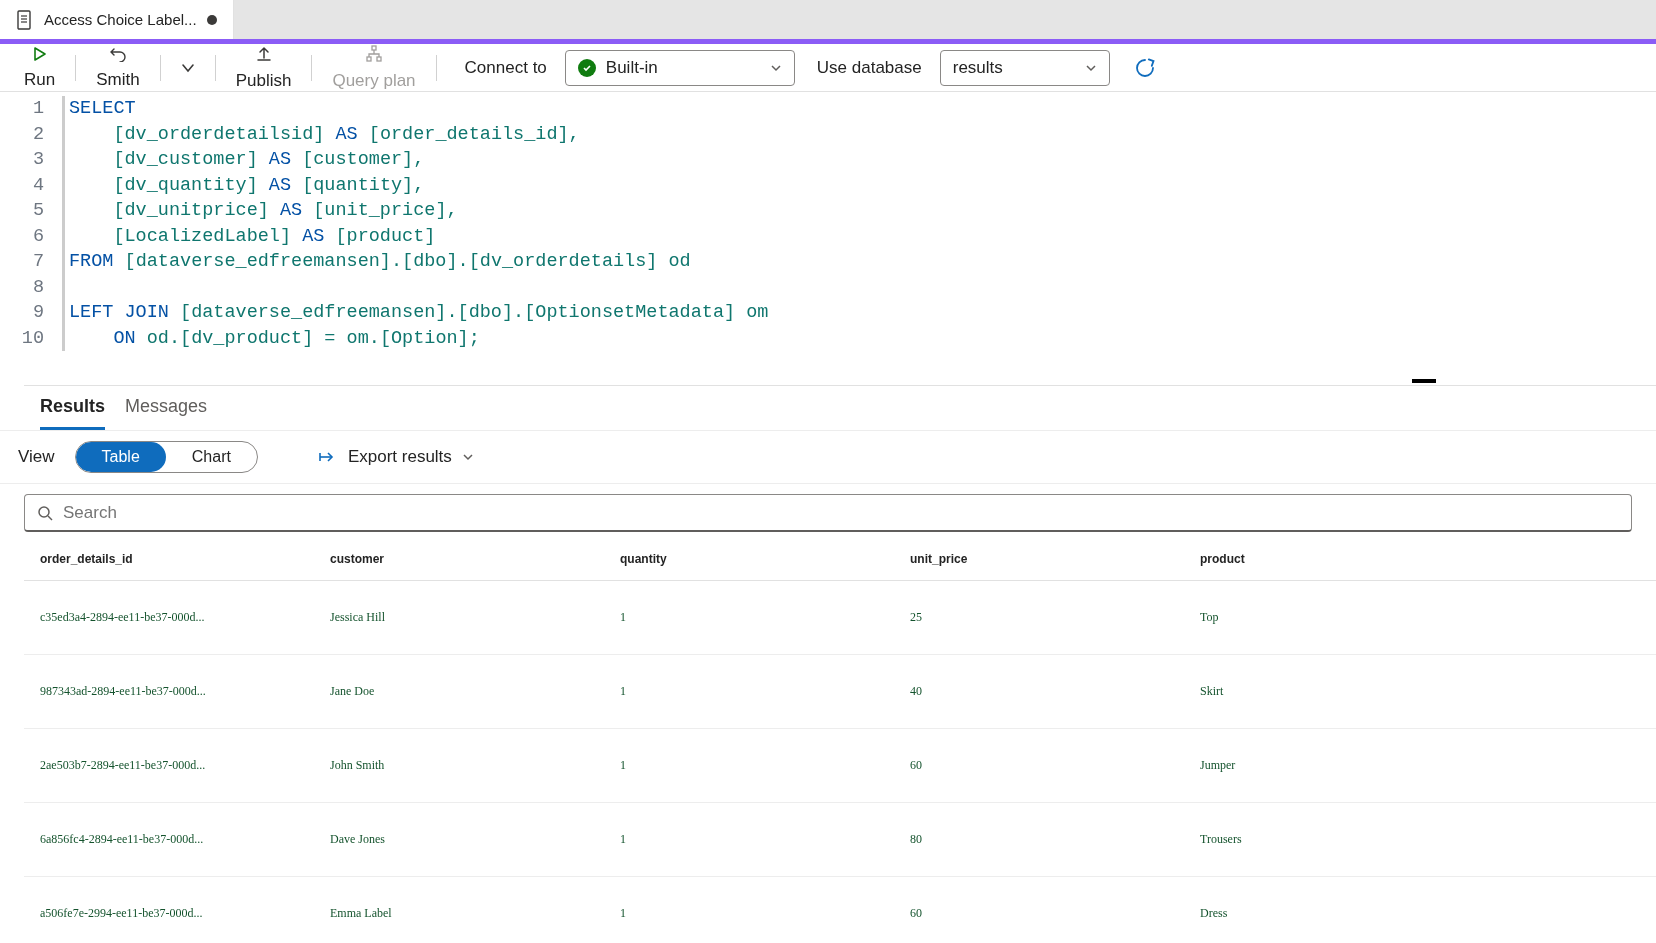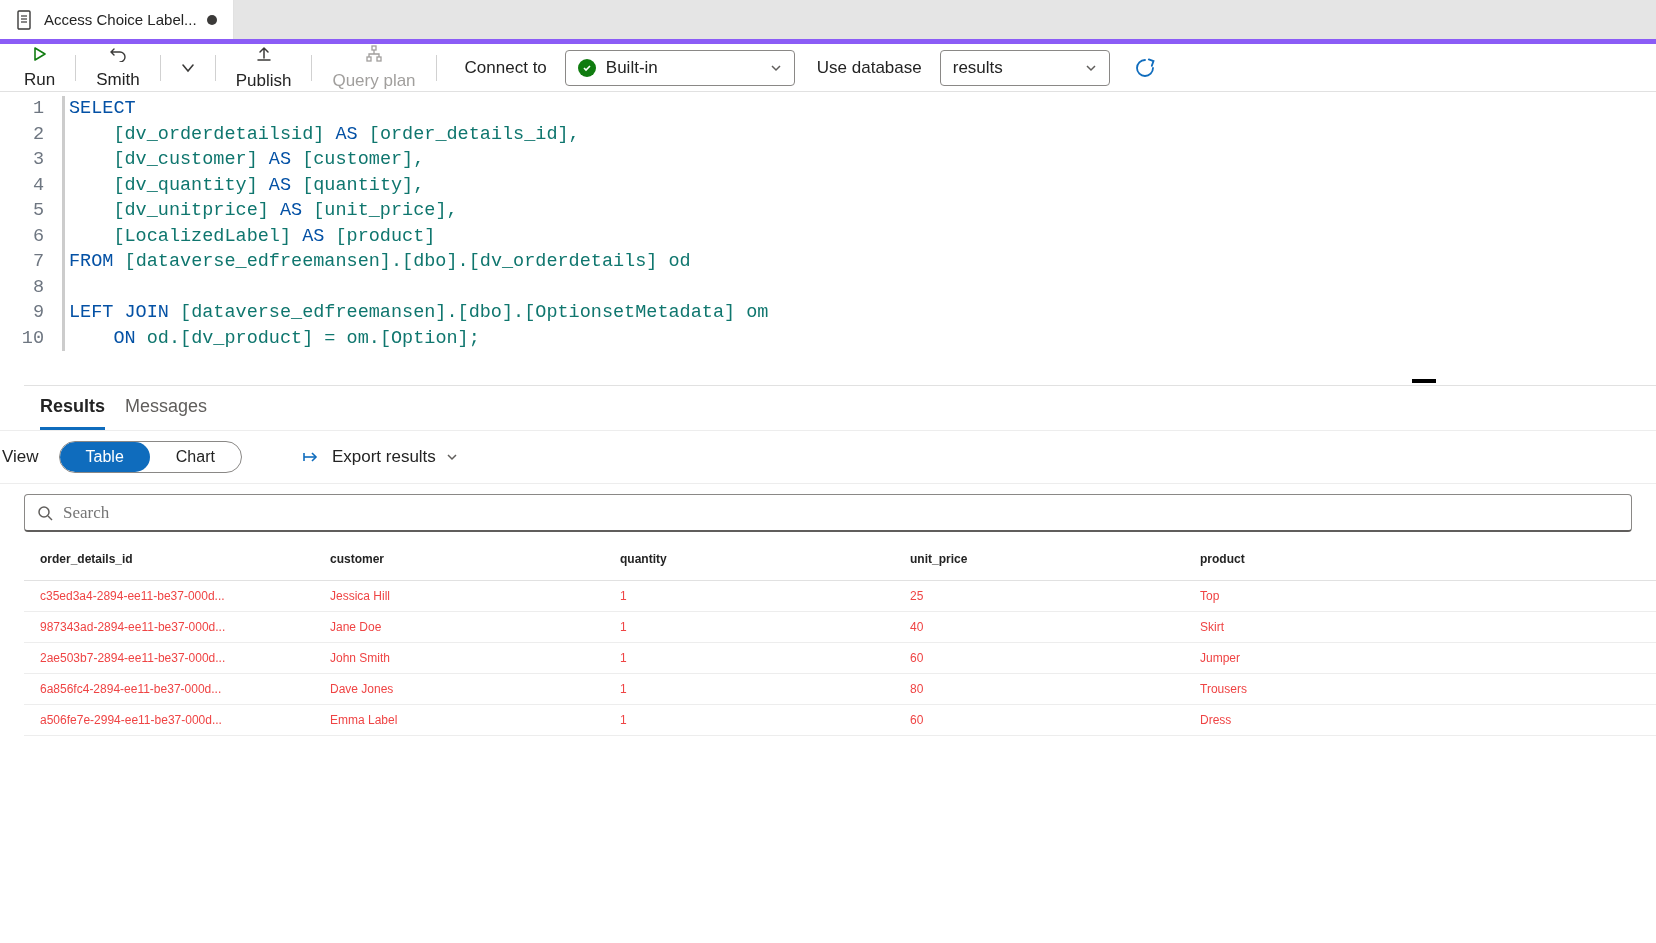--- a/index.html
+++ b/index.html
@@ -124,21 +124,21 @@
   .results-tabs .rtab.active {
     color: #242424;
     font-weight: 600;
     border-bottom: 3px solid #0f6cbd;
   }
   
   .viewrow {
     display: flex;
     align-items: center;
     gap: 20px;
-    padding: 10px 2px;
+    padding: 10px 18px;
     border-top: 1px solid #ededed;
     border-bottom: 1px solid #ededed;
     font-size: 17px;
   }
   .segmented {
     display: inline-flex;
     border: 1px solid #8a8886;
     border-radius: 18px;
     overflow: hidden;
     height: 32px;
@@ -172,40 +172,41 @@
     align-items: center;
     gap: 10px;
     border: 1px solid #8a8886;
     border-bottom: 2px solid #605e5c;
     border-radius: 4px;
     height: 38px;
     padding: 0 12px;
   }
   .searchbox input {
     border: none; outline: none; font-size: 17px; flex: 1;
-    font-family: Liberation Serif, serif; color: #1d4ed8; background: transparent;
+    font-family: Liberation Sans, sans-serif; color: #1d4ed8; background: transparent;
   }
   
   table.results {
     width: calc(100% - 24px);
     margin-left: 24px;
     border-collapse: collapse;
     font-size: 12px;
   }
   table.results th {
     text-align: left;
     font-weight: 600;
     padding: 14px 16px;
     border-bottom: 1px solid #e1e1e1;
     color: #242424;
   }
   table.results td {
-    padding: 8px 16px;
+    padding: 29px 16px;
     border-bottom: 1px solid #ededed;
-    color: #ef4444;
+    color: #14532d;
+    font-family: Liberation Serif, serif;
   }
   .col-id { width: 290px; max-width: 290px; overflow: hidden; white-space: nowrap; text-overflow: ellipsis; }
   .col-cust { width: 290px; }
   .col-qty { width: 290px; }
   .col-price { width: 290px; }
   svg { display: block; }
 </style>
 </head>
 <body>
 

